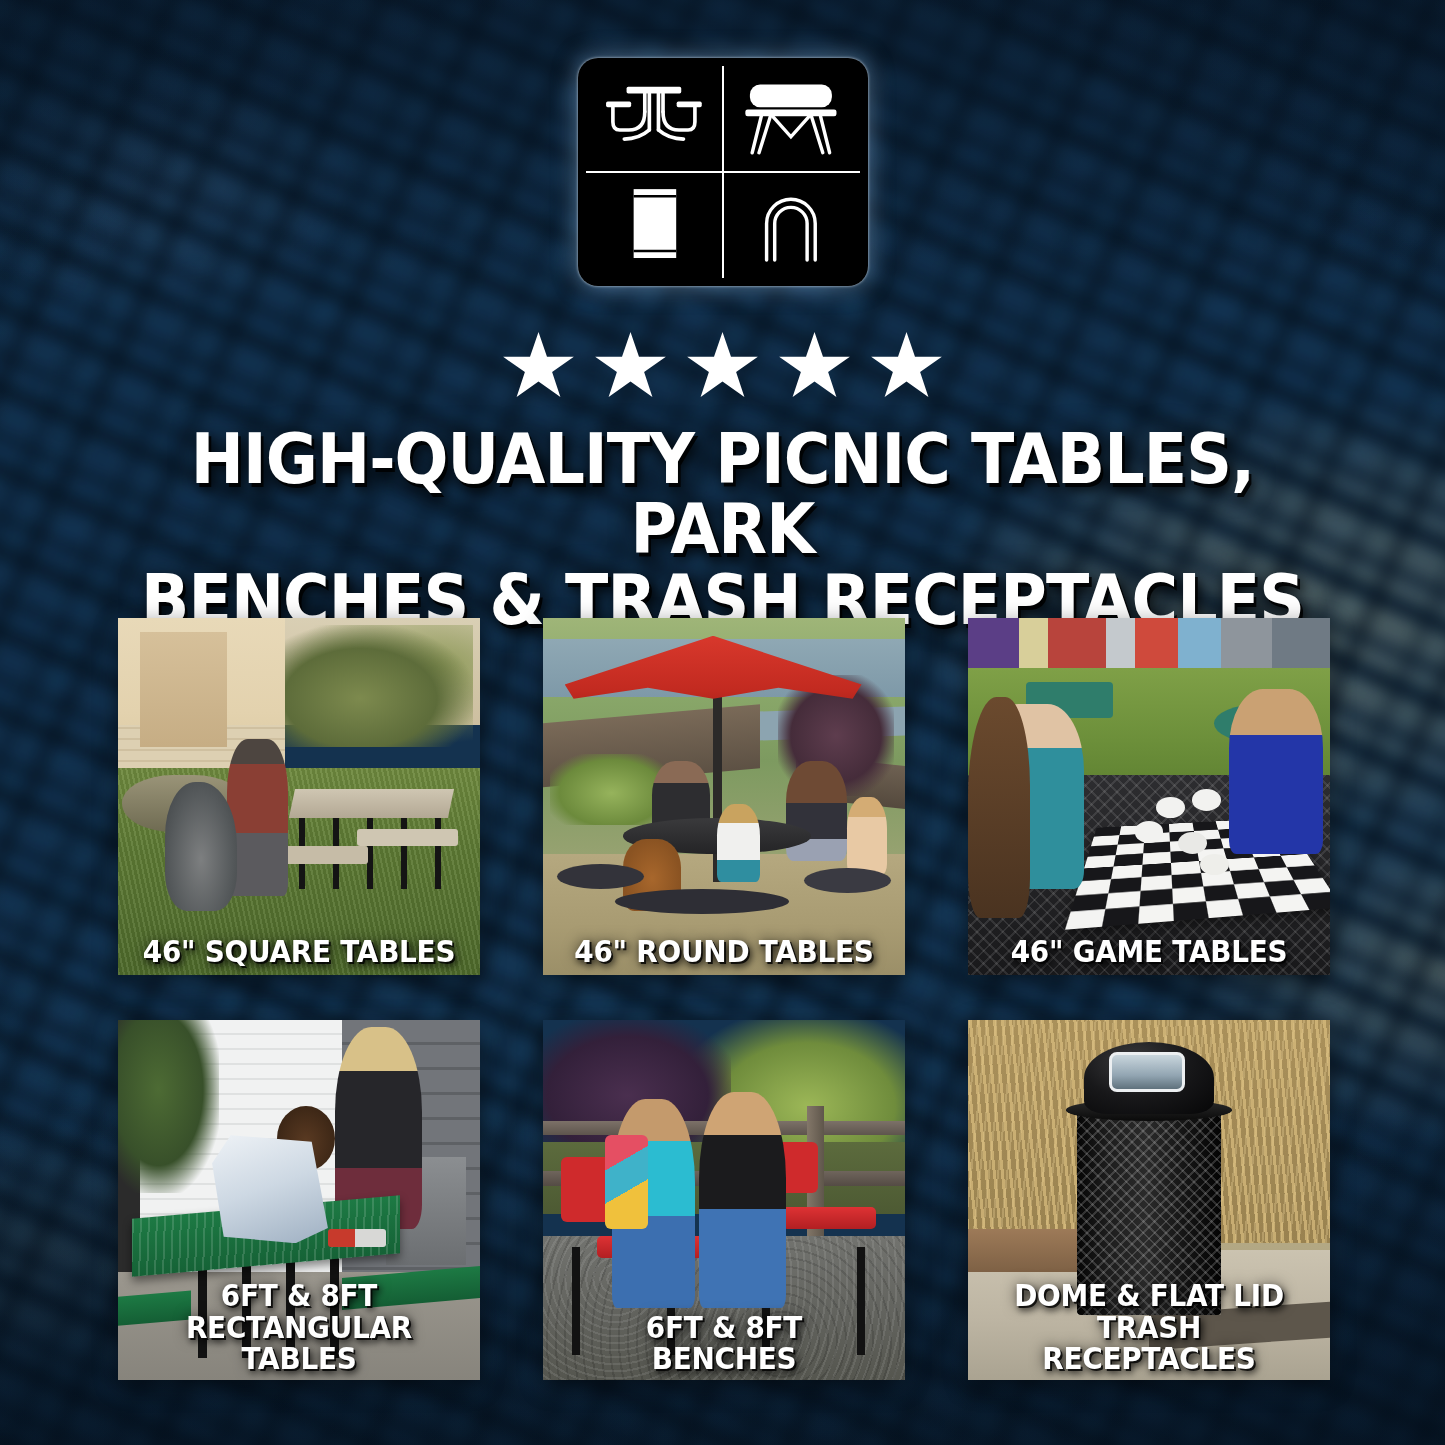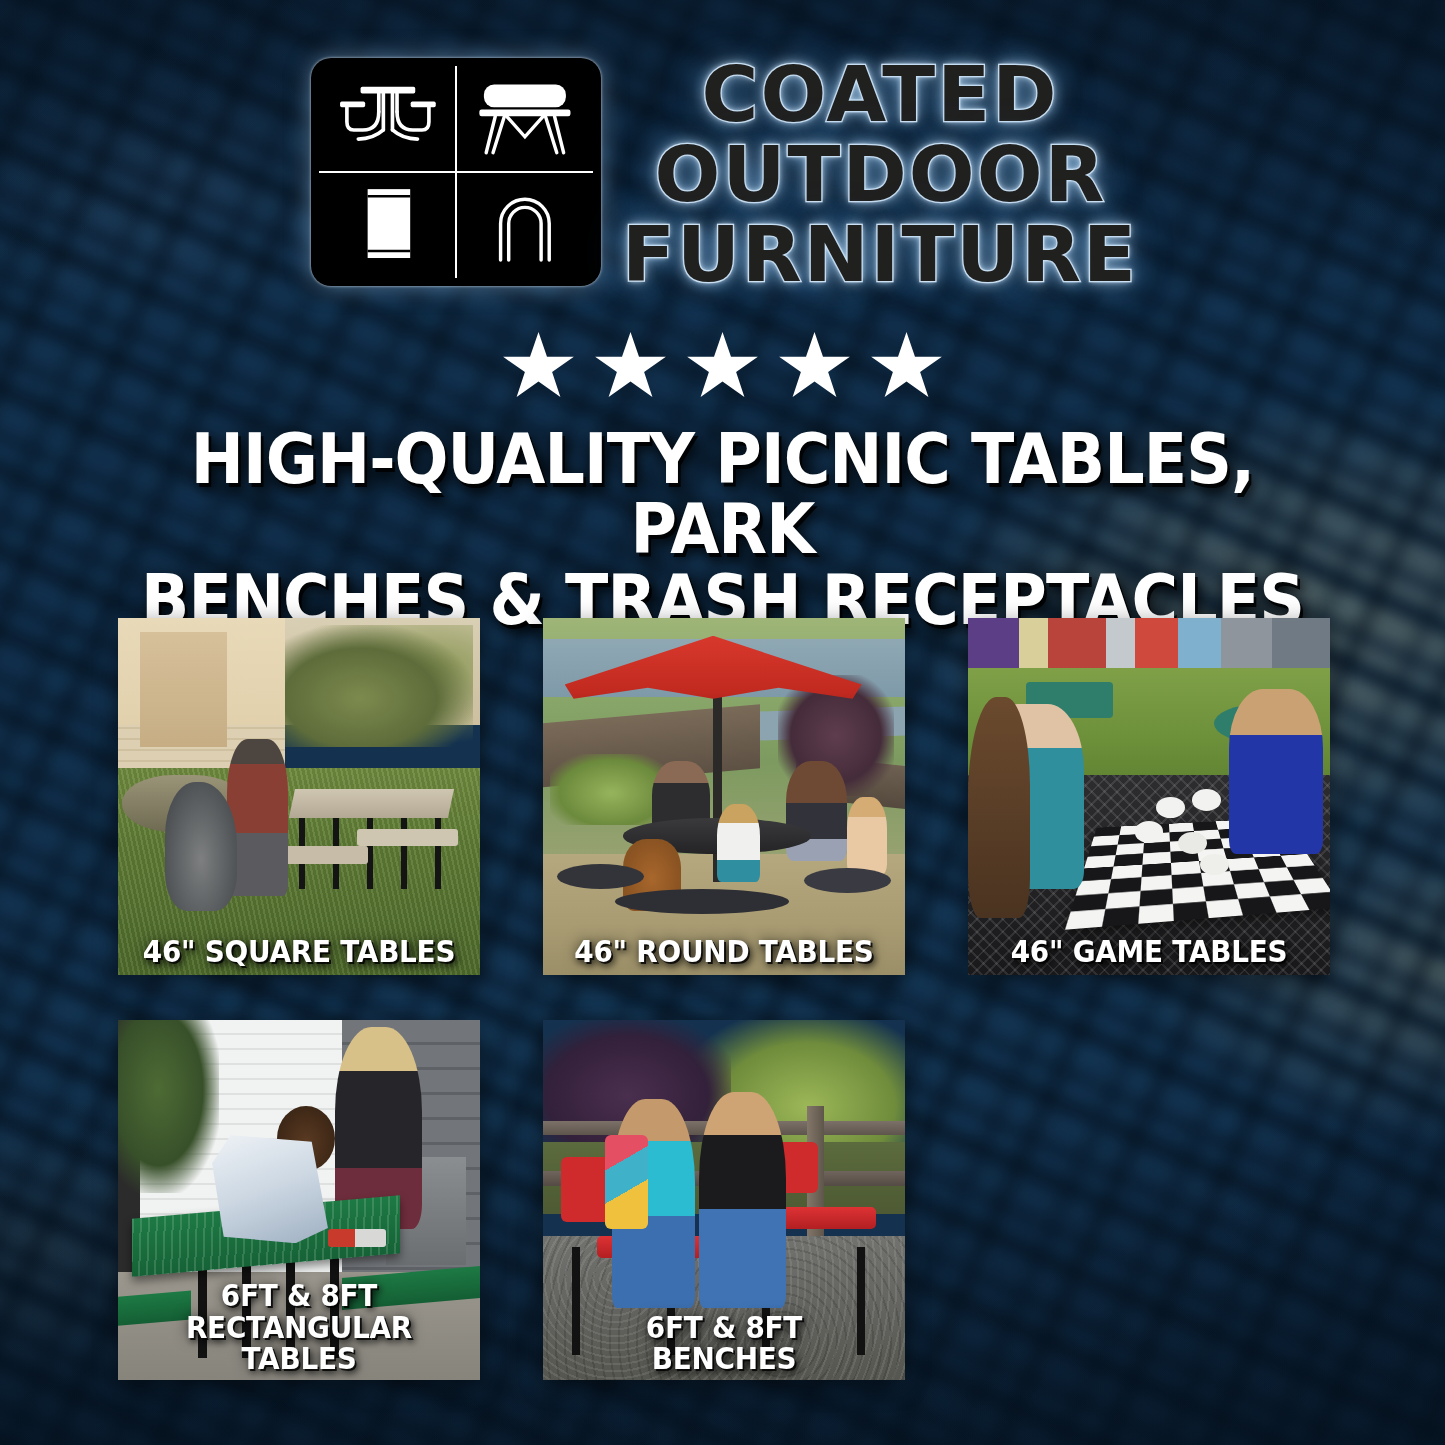--- a/index.html
+++ b/index.html
@@ -463,25 +463,20 @@
           <div class="logo-cell">
             <svg viewBox="0 0 100 90" fill="none" stroke="#fff" stroke-width="3.4" stroke-linecap="round">
               <path d="M26 80 V44 a24 24 0 0 1 48 0 V80"></path>
               <path d="M34 80 V44 a16 16 0 0 1 32 0 V80"></path>
             </svg>
           </div>
 
         </div>
       </div>
 
-      <div class="wordmark">
-        <div class="wm-line wm-1">COATED</div>
-        <div class="wm-line wm-2">OUTDOOR</div>
-        <div class="wm-line wm-3">FURNITURE</div>
-      </div>
 
     </div>
 
     <div class="stars">
       <div class="star"></div>
       <div class="star"></div>
       <div class="star"></div>
       <div class="star"></div>
       <div class="star"></div>
     </div>
@@ -616,16 +611,36 @@
               <div class="p5-pack"></div>
               <div class="p5-boy2"></div>
           </div>
         </div>
         <div class="tile-caption two-line">
           <span>6FT &amp; 8FT</span>
           <span class="cap-2">BENCHES</span>
         </div>
       </div>
 
+      <div class="tile">
+        <div class="tile-photo">
+          <div class="sc">
+            <div class="p6-sky"></div>
+              <div class="p6-blue"></div>
+              <div class="p6-grass"></div>
+            <div class="p6-path"></div>
+              <div class="p6-curb"></div>
+              <div class="p6-dirt"></div>
+            <div class="p6-body"></div>
+              <div class="p6-rim"></div>
+            <div class="p6-dome"></div>
+              <div class="p6-open"></div>
+          </div>
+        </div>
+        <div class="tile-caption two-line">
+          <span>DOME &amp; FLAT LID</span>
+          <span class="cap-2">TRASH RECEPTACLES</span>
+        </div>
+      </div>
 
     </div>
   </div>
 </div>
 
 </body></html>

